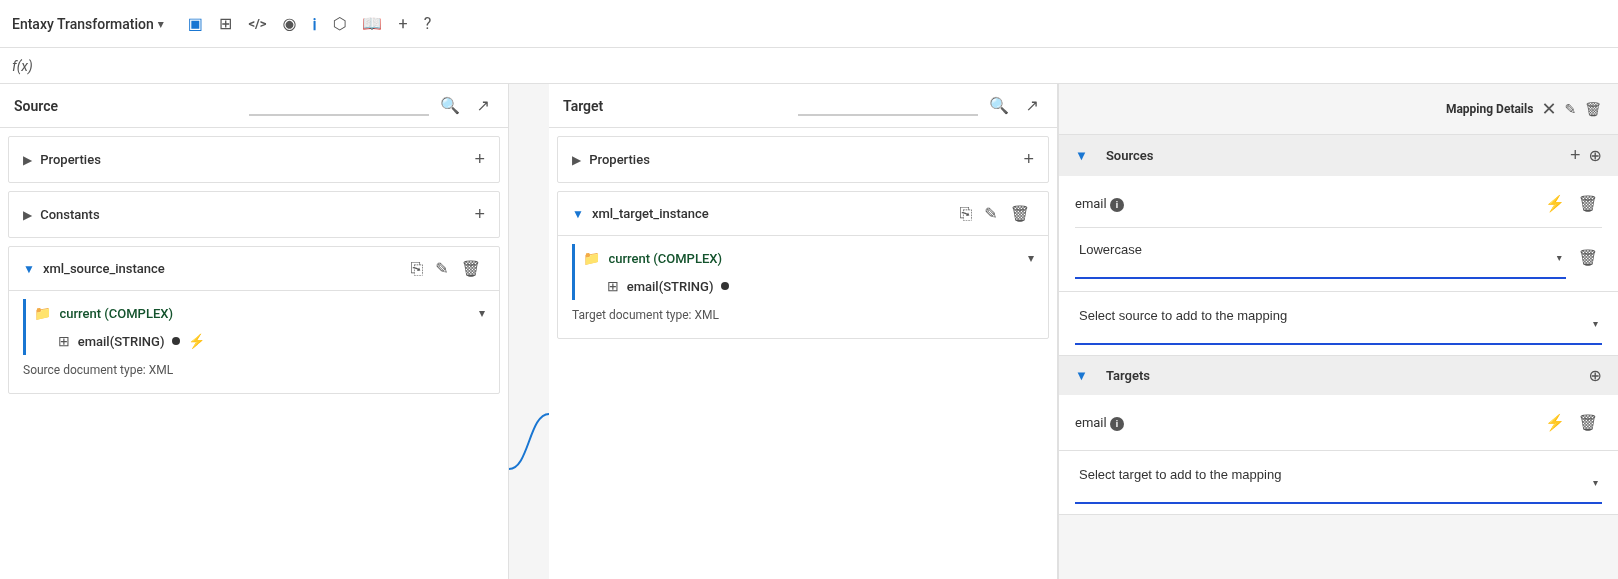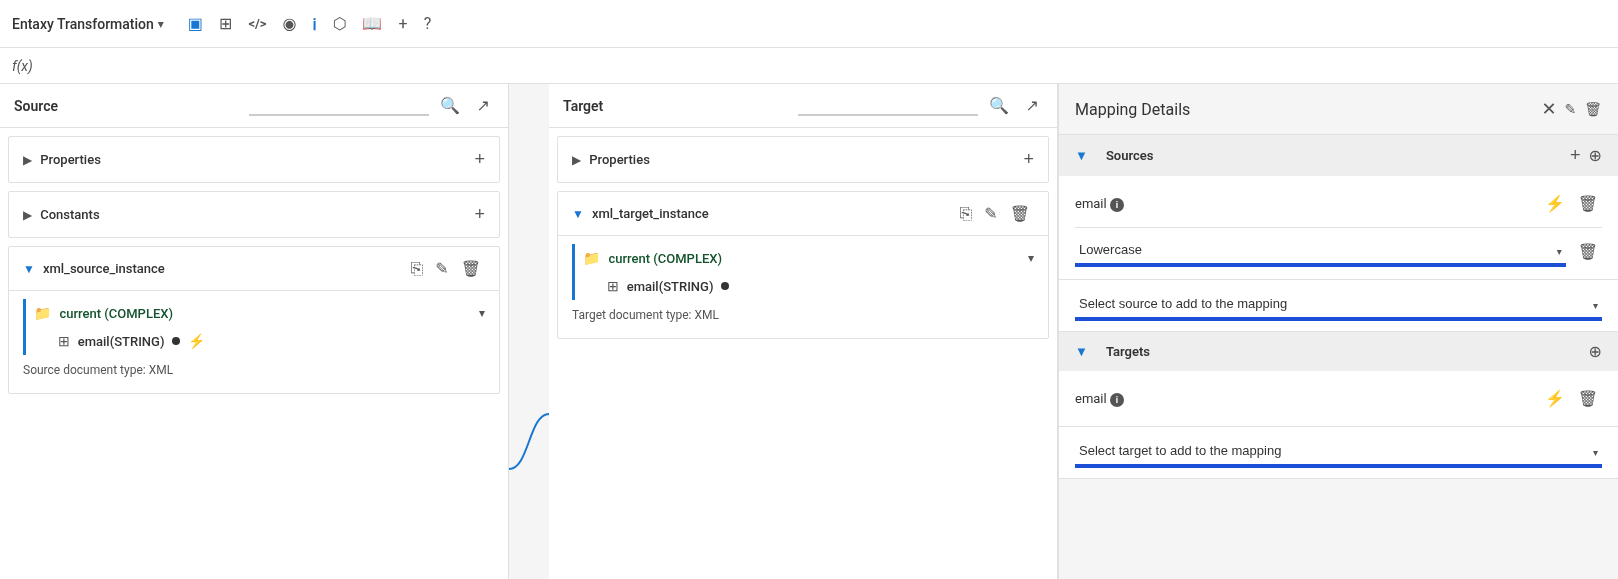--- a/index.html
+++ b/index.html
@@ -123,21 +123,21 @@
     .mapping-panel {
       width: 560px; flex-shrink: 0; background: #f5f5f5;
       border-left: 1px solid #e0e0e0; overflow-y: auto;
       display: flex; flex-direction: column;
     }
     .mapping-header {
       display: flex; align-items: center; padding: 14px 16px;
       background: #f5f5f5; border-bottom: 1px solid #e0e0e0;
       gap: 8px;
     }
-    .mapping-title { flex: 1; font-size: 16px; font-weight: 400; }
+    .mapping-title { flex: 1; font-size: 12px; font-weight: 700; text-align: right; }
     .mapping-header-actions { display: flex; gap: 8px; }
 
     .mapping-body { flex: 1; padding: 0; }
 
     .mapping-section {
       margin: 0; border-bottom: 1px solid #e0e0e0;
     }
     .mapping-section-header {
       display: flex; align-items: center; padding: 10px 16px;
       background: #eeeeee; cursor: pointer; gap: 6px;
@@ -206,22 +206,22 @@
     .circle-plus {
       background: none; border: none; cursor: pointer; font-size: 16px; color: #555;
     }
 
     
     .select-wrapper {
       position: relative; display: flex; align-items: center; flex: 1;
     }
     .select-wrapper select {
       appearance: none; -webkit-appearance: none;
-      flex: 1; border: none; border-bottom: 4px solid #1d4ed8;
-      background: transparent; padding: 6px 20px 6px 4px;
+      flex: 1; border: none; border-bottom: 2px solid #1d4ed8;
+      background: transparent; padding: 6px 20px 20px 4px;
       font-size: 13px; outline: none; cursor: pointer; color: #333;
     }
     .select-arrow {
       position: absolute; right: 4px; font-size: 10px; color: #555; pointer-events: none;
     }
   </style>
 </head>
 <body>
 
 <div class="toolbar">

